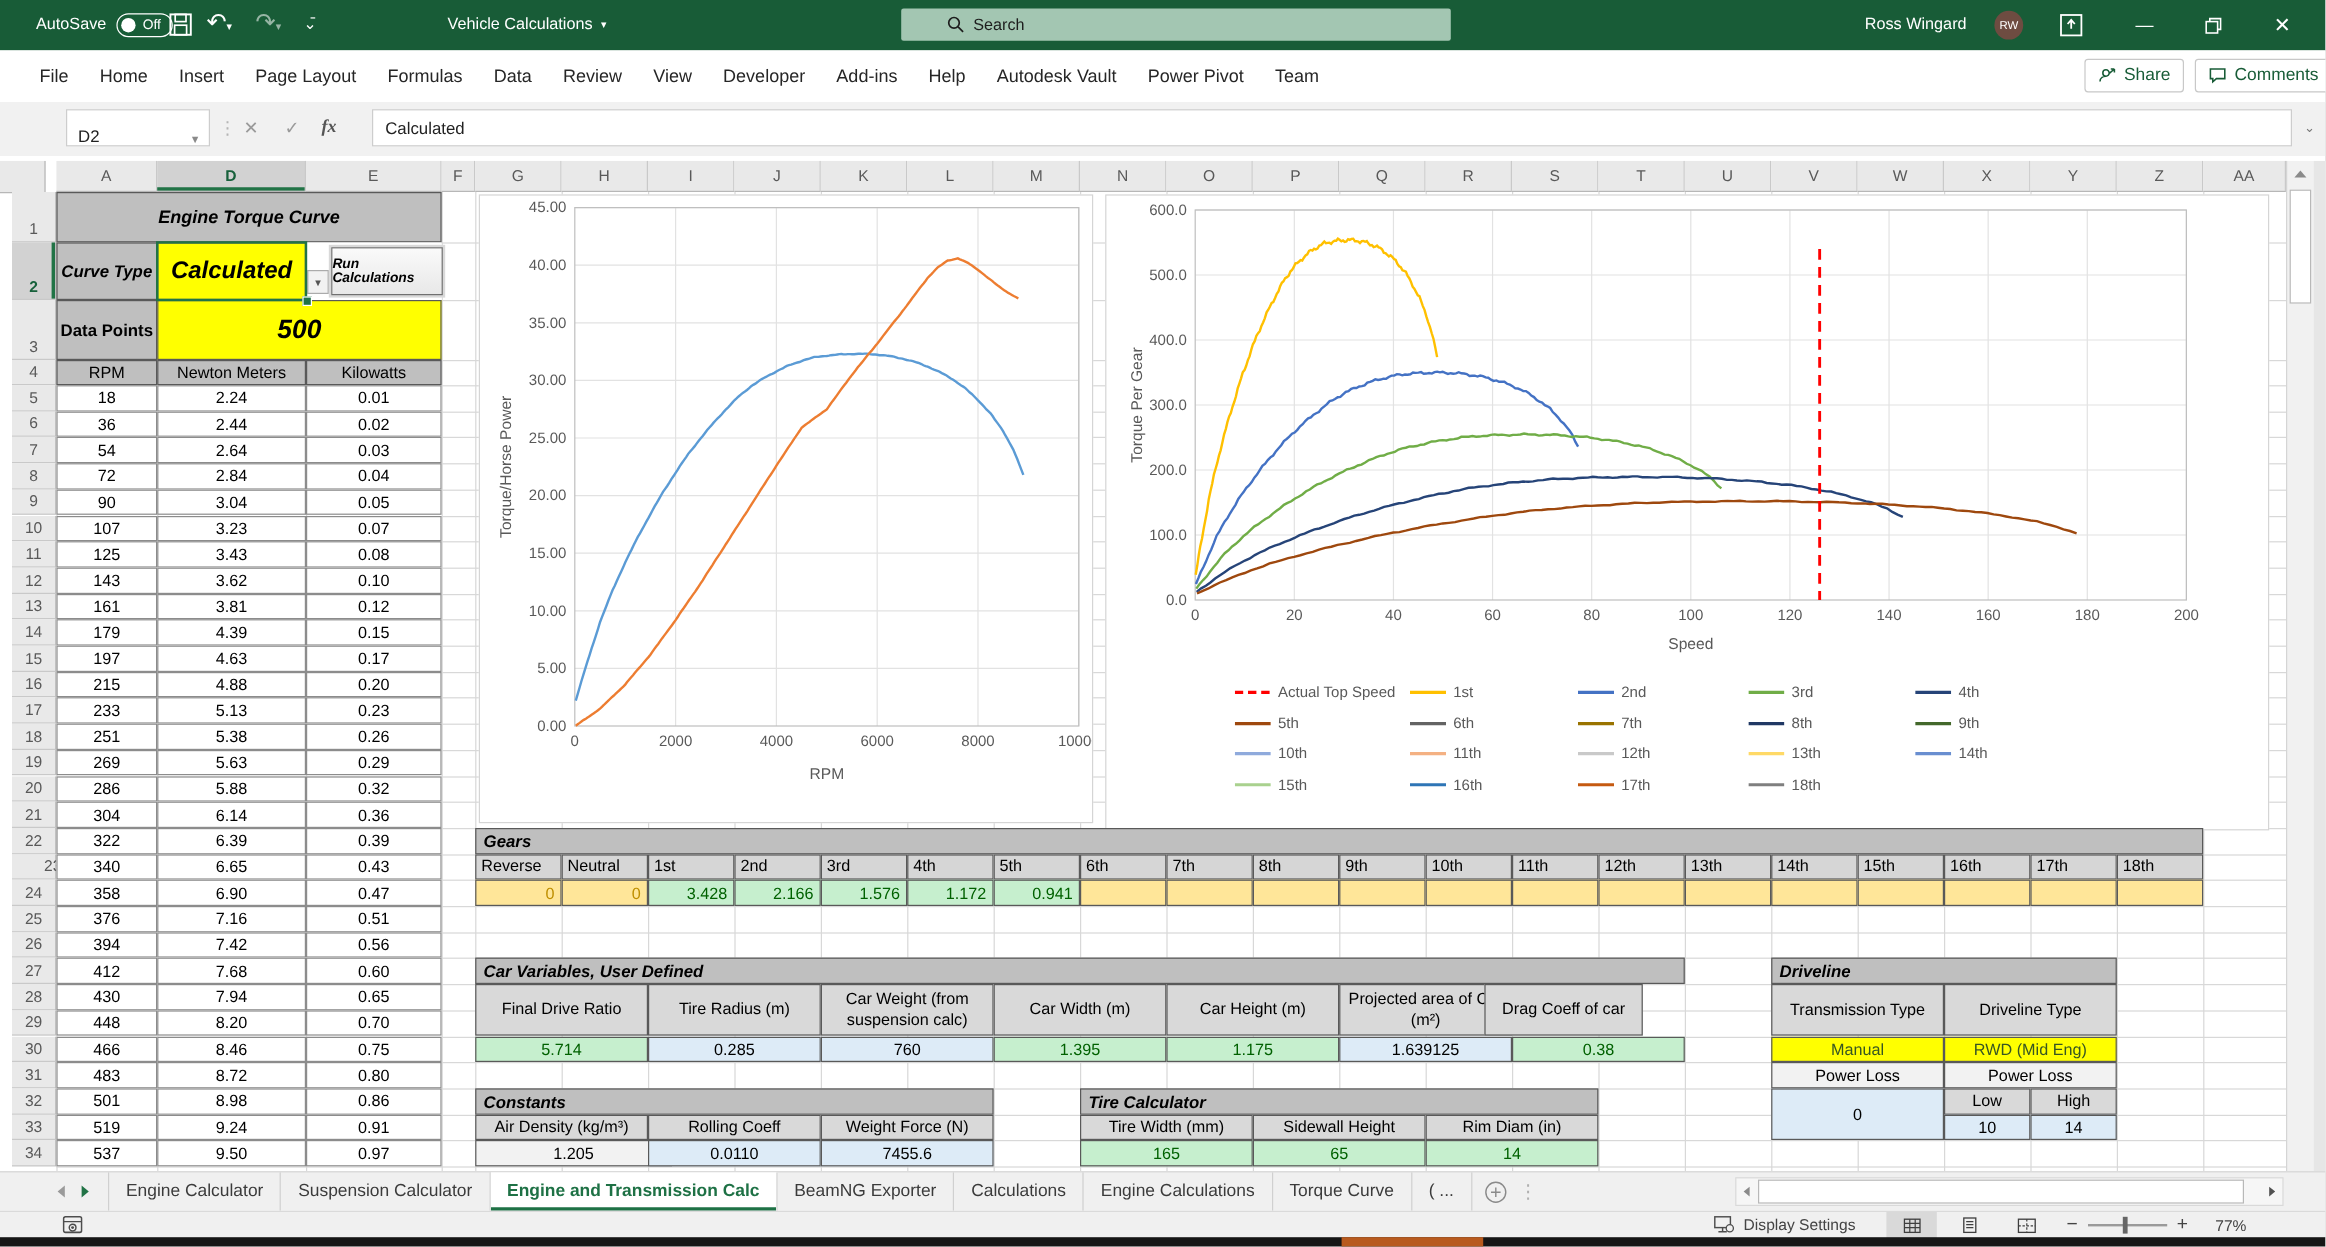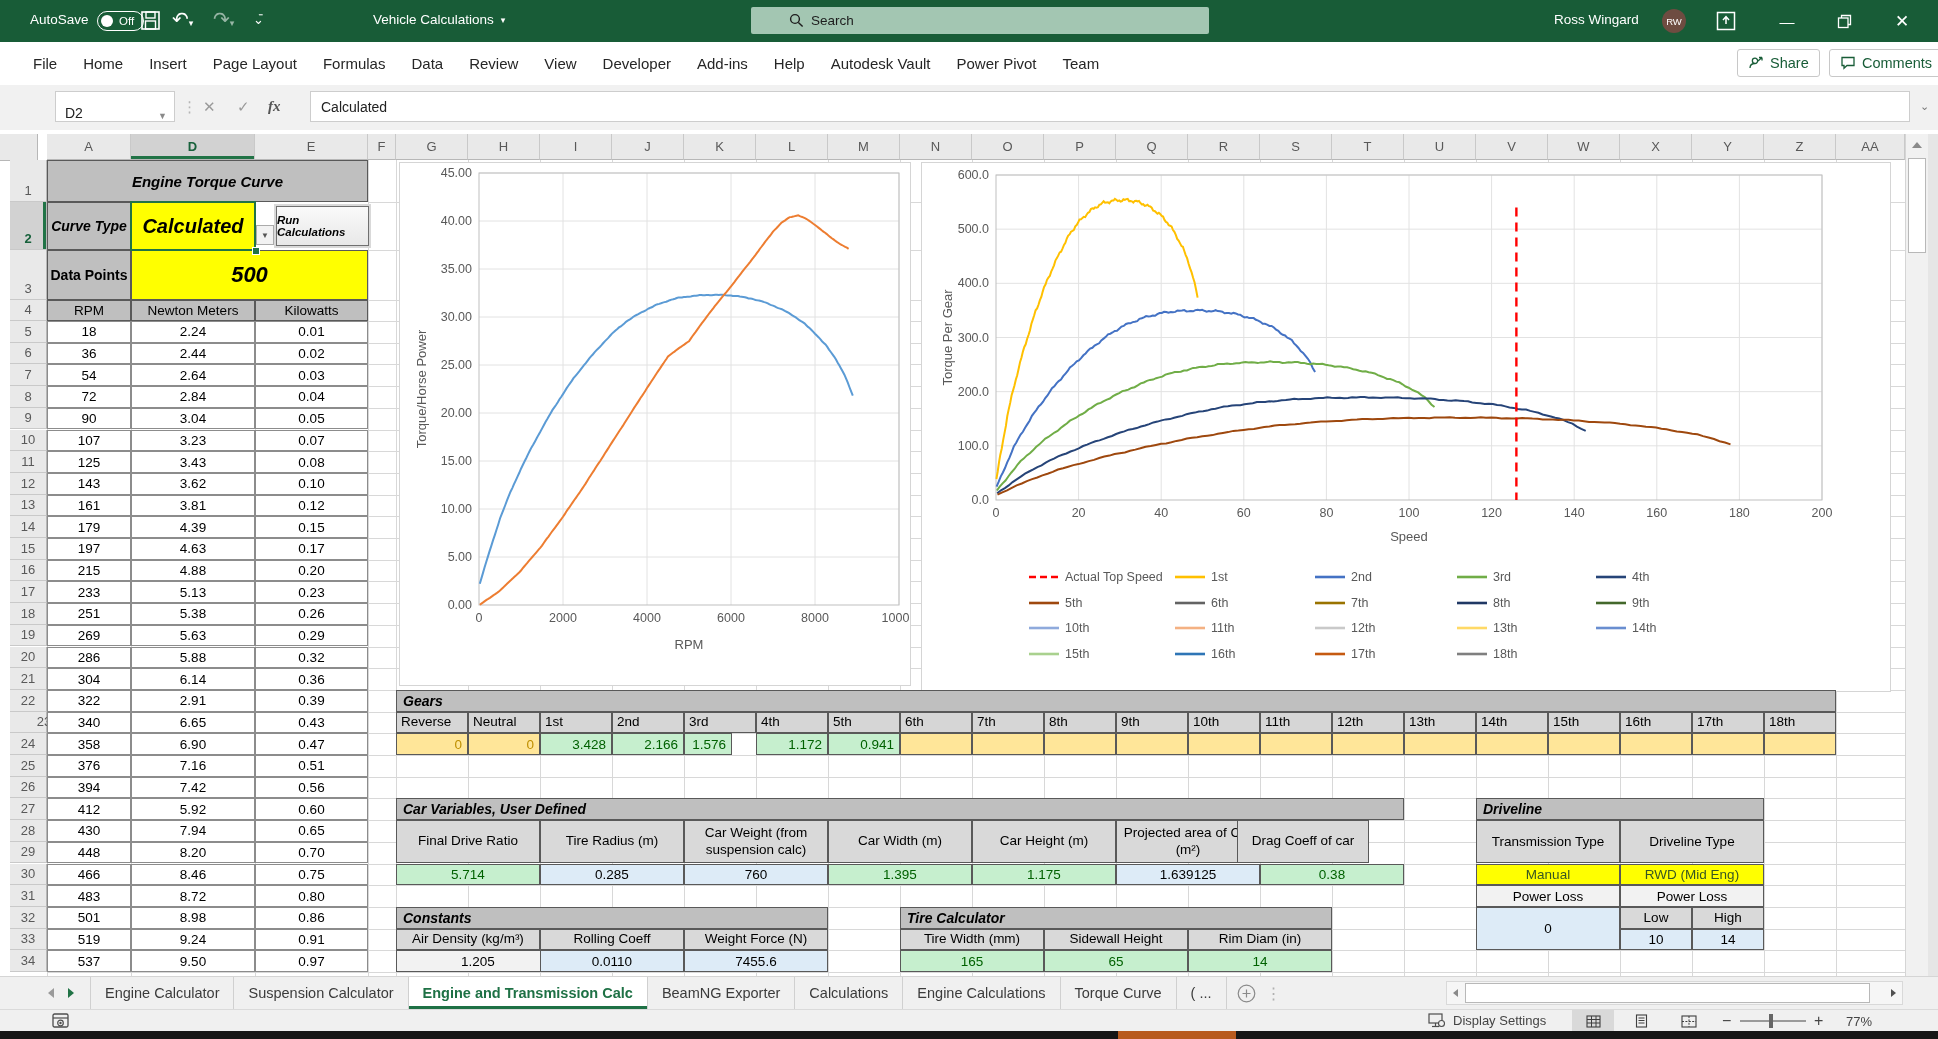--- a/index.html
+++ b/index.html
@@ -502,36 +502,36 @@
       <div class="cell" style="left: 47px; top: 490.8px; width: 84px; height: 21.7px; background: rgb(255, 255, 255); border: 1px solid rgb(140, 140, 140);">269</div>
       <div class="cell" style="left: 131px; top: 490.8px; width: 124px; height: 21.7px; background: rgb(255, 255, 255); border: 1px solid rgb(140, 140, 140);">5.63</div>
       <div class="cell" style="left: 255px; top: 490.8px; width: 113px; height: 21.7px; background: rgb(255, 255, 255); border: 1px solid rgb(140, 140, 140);">0.29</div>
       <div class="cell" style="left: 47px; top: 512.5px; width: 84px; height: 21.7px; background: rgb(255, 255, 255); border: 1px solid rgb(140, 140, 140);">286</div>
       <div class="cell" style="left: 131px; top: 512.5px; width: 124px; height: 21.7px; background: rgb(255, 255, 255); border: 1px solid rgb(140, 140, 140);">5.88</div>
       <div class="cell" style="left: 255px; top: 512.5px; width: 113px; height: 21.7px; background: rgb(255, 255, 255); border: 1px solid rgb(140, 140, 140);">0.32</div>
       <div class="cell" style="left: 47px; top: 534.2px; width: 84px; height: 21.7px; background: rgb(255, 255, 255); border: 1px solid rgb(140, 140, 140);">304</div>
       <div class="cell" style="left: 131px; top: 534.2px; width: 124px; height: 21.7px; background: rgb(255, 255, 255); border: 1px solid rgb(140, 140, 140);">6.14</div>
       <div class="cell" style="left: 255px; top: 534.2px; width: 113px; height: 21.7px; background: rgb(255, 255, 255); border: 1px solid rgb(140, 140, 140);">0.36</div>
       <div class="cell" style="left: 47px; top: 555.9px; width: 84px; height: 21.7px; background: rgb(255, 255, 255); border: 1px solid rgb(140, 140, 140);">322</div>
-      <div class="cell" style="left: 131px; top: 555.9px; width: 124px; height: 21.7px; background: rgb(255, 255, 255); border: 1px solid rgb(140, 140, 140);">2.91</div>
+      <div class="cell" style="left: 131px; top: 555.9px; width: 124px; height: 21.7px; background: rgb(255, 255, 255); border: 1px solid rgb(140, 140, 140);">6.39</div>
       <div class="cell" style="left: 255px; top: 555.9px; width: 113px; height: 21.7px; background: rgb(255, 255, 255); border: 1px solid rgb(140, 140, 140);">0.39</div>
       <div class="cell" style="left: 47px; top: 577.6px; width: 84px; height: 21.7px; background: rgb(255, 255, 255); border: 1px solid rgb(140, 140, 140);">340</div>
       <div class="cell" style="left: 131px; top: 577.6px; width: 124px; height: 21.7px; background: rgb(255, 255, 255); border: 1px solid rgb(140, 140, 140);">6.65</div>
       <div class="cell" style="left: 255px; top: 577.6px; width: 113px; height: 21.7px; background: rgb(255, 255, 255); border: 1px solid rgb(140, 140, 140);">0.43</div>
       <div class="cell" style="left: 47px; top: 599.3px; width: 84px; height: 21.7px; background: rgb(255, 255, 255); border: 1px solid rgb(140, 140, 140);">358</div>
       <div class="cell" style="left: 131px; top: 599.3px; width: 124px; height: 21.7px; background: rgb(255, 255, 255); border: 1px solid rgb(140, 140, 140);">6.90</div>
       <div class="cell" style="left: 255px; top: 599.3px; width: 113px; height: 21.7px; background: rgb(255, 255, 255); border: 1px solid rgb(140, 140, 140);">0.47</div>
       <div class="cell" style="left: 47px; top: 621px; width: 84px; height: 21.7px; background: rgb(255, 255, 255); border: 1px solid rgb(140, 140, 140);">376</div>
       <div class="cell" style="left: 131px; top: 621px; width: 124px; height: 21.7px; background: rgb(255, 255, 255); border: 1px solid rgb(140, 140, 140);">7.16</div>
       <div class="cell" style="left: 255px; top: 621px; width: 113px; height: 21.7px; background: rgb(255, 255, 255); border: 1px solid rgb(140, 140, 140);">0.51</div>
       <div class="cell" style="left: 47px; top: 642.7px; width: 84px; height: 21.7px; background: rgb(255, 255, 255); border: 1px solid rgb(140, 140, 140);">394</div>
       <div class="cell" style="left: 131px; top: 642.7px; width: 124px; height: 21.7px; background: rgb(255, 255, 255); border: 1px solid rgb(140, 140, 140);">7.42</div>
       <div class="cell" style="left: 255px; top: 642.7px; width: 113px; height: 21.7px; background: rgb(255, 255, 255); border: 1px solid rgb(140, 140, 140);">0.56</div>
       <div class="cell" style="left: 47px; top: 664.4px; width: 84px; height: 21.7px; background: rgb(255, 255, 255); border: 1px solid rgb(140, 140, 140);">412</div>
-      <div class="cell" style="left: 131px; top: 664.4px; width: 124px; height: 21.7px; background: rgb(255, 255, 255); border: 1px solid rgb(140, 140, 140);">5.92</div>
+      <div class="cell" style="left: 131px; top: 664.4px; width: 124px; height: 21.7px; background: rgb(255, 255, 255); border: 1px solid rgb(140, 140, 140);">7.68</div>
       <div class="cell" style="left: 255px; top: 664.4px; width: 113px; height: 21.7px; background: rgb(255, 255, 255); border: 1px solid rgb(140, 140, 140);">0.60</div>
       <div class="cell" style="left: 47px; top: 686.1px; width: 84px; height: 21.7px; background: rgb(255, 255, 255); border: 1px solid rgb(140, 140, 140);">430</div>
       <div class="cell" style="left: 131px; top: 686.1px; width: 124px; height: 21.7px; background: rgb(255, 255, 255); border: 1px solid rgb(140, 140, 140);">7.94</div>
       <div class="cell" style="left: 255px; top: 686.1px; width: 113px; height: 21.7px; background: rgb(255, 255, 255); border: 1px solid rgb(140, 140, 140);">0.65</div>
       <div class="cell" style="left: 47px; top: 707.8px; width: 84px; height: 21.7px; background: rgb(255, 255, 255); border: 1px solid rgb(140, 140, 140);">448</div>
       <div class="cell" style="left: 131px; top: 707.8px; width: 124px; height: 21.7px; background: rgb(255, 255, 255); border: 1px solid rgb(140, 140, 140);">8.20</div>
       <div class="cell" style="left: 255px; top: 707.8px; width: 113px; height: 21.7px; background: rgb(255, 255, 255); border: 1px solid rgb(140, 140, 140);">0.70</div>
       <div class="cell" style="left: 47px; top: 729.5px; width: 84px; height: 21.7px; background: rgb(255, 255, 255); border: 1px solid rgb(140, 140, 140);">466</div>
       <div class="cell" style="left: 131px; top: 729.5px; width: 124px; height: 21.7px; background: rgb(255, 255, 255); border: 1px solid rgb(140, 140, 140);">8.46</div>
       <div class="cell" style="left: 255px; top: 729.5px; width: 113px; height: 21.7px; background: rgb(255, 255, 255); border: 1px solid rgb(140, 140, 140);">0.75</div>
@@ -569,21 +569,21 @@
       <div class="cell b1 hdr-light" style="left: 1404px; top: 577.6px; width: 72px; height: 21.7px; font-size: 13.5px; text-align: center; line-height: 1.25; justify-content: flex-start; padding-left: 4px; background: rgb(214, 214, 214);">13th</div>
       <div class="cell b1 hdr-light" style="left: 1476px; top: 577.6px; width: 72px; height: 21.7px; font-size: 13.5px; text-align: center; line-height: 1.25; justify-content: flex-start; padding-left: 4px; background: rgb(214, 214, 214);">14th</div>
       <div class="cell b1 hdr-light" style="left: 1548px; top: 577.6px; width: 72px; height: 21.7px; font-size: 13.5px; text-align: center; line-height: 1.25; justify-content: flex-start; padding-left: 4px; background: rgb(214, 214, 214);">15th</div>
       <div class="cell b1 hdr-light" style="left: 1620px; top: 577.6px; width: 72px; height: 21.7px; font-size: 13.5px; text-align: center; line-height: 1.25; justify-content: flex-start; padding-left: 4px; background: rgb(214, 214, 214);">16th</div>
       <div class="cell b1 hdr-light" style="left: 1692px; top: 577.6px; width: 72px; height: 21.7px; font-size: 13.5px; text-align: center; line-height: 1.25; justify-content: flex-start; padding-left: 4px; background: rgb(214, 214, 214);">17th</div>
       <div class="cell b1 hdr-light" style="left: 1764px; top: 577.6px; width: 72px; height: 21.7px; font-size: 13.5px; text-align: center; line-height: 1.25; justify-content: flex-start; padding-left: 4px; background: rgb(214, 214, 214);">18th</div>
       <div class="cell b1 v-warn ra" style="left: 396px; top: 599.3px; width: 72px; height: 21.7px;">0</div>
       <div class="cell b1 v-warn ra" style="left: 468px; top: 599.3px; width: 72px; height: 21.7px;">0</div>
       <div class="cell b1 v-good ra" style="left: 540px; top: 599.3px; width: 72px; height: 21.7px;">3.428</div>
       <div class="cell b1 v-good ra" style="left: 612px; top: 599.3px; width: 72px; height: 21.7px;">2.166</div>
-      <div class="cell b1 v-good ra" style="left: 684px; top: 599.3px; width: 48px; height: 21.7px;">1.576</div>
+      <div class="cell b1 v-good ra" style="left: 684px; top: 599.3px; width: 72px; height: 21.7px;">1.576</div>
       <div class="cell b1 v-good ra" style="left: 756px; top: 599.3px; width: 72px; height: 21.7px;">1.172</div>
       <div class="cell b1 v-good ra" style="left: 828px; top: 599.3px; width: 72px; height: 21.7px;">0.941</div>
       <div class="cell b1 v-warn ra" style="left: 900px; top: 599.3px; width: 72px; height: 21.7px;"></div>
       <div class="cell b1 v-warn ra" style="left: 972px; top: 599.3px; width: 72px; height: 21.7px;"></div>
       <div class="cell b1 v-warn ra" style="left: 1044px; top: 599.3px; width: 72px; height: 21.7px;"></div>
       <div class="cell b1 v-warn ra" style="left: 1116px; top: 599.3px; width: 72px; height: 21.7px;"></div>
       <div class="cell b1 v-warn ra" style="left: 1188px; top: 599.3px; width: 72px; height: 21.7px;"></div>
       <div class="cell b1 v-warn ra" style="left: 1260px; top: 599.3px; width: 72px; height: 21.7px;"></div>
       <div class="cell b1 v-warn ra" style="left: 1332px; top: 599.3px; width: 72px; height: 21.7px;"></div>
       <div class="cell b1 v-warn ra" style="left: 1404px; top: 599.3px; width: 72px; height: 21.7px;"></div>

